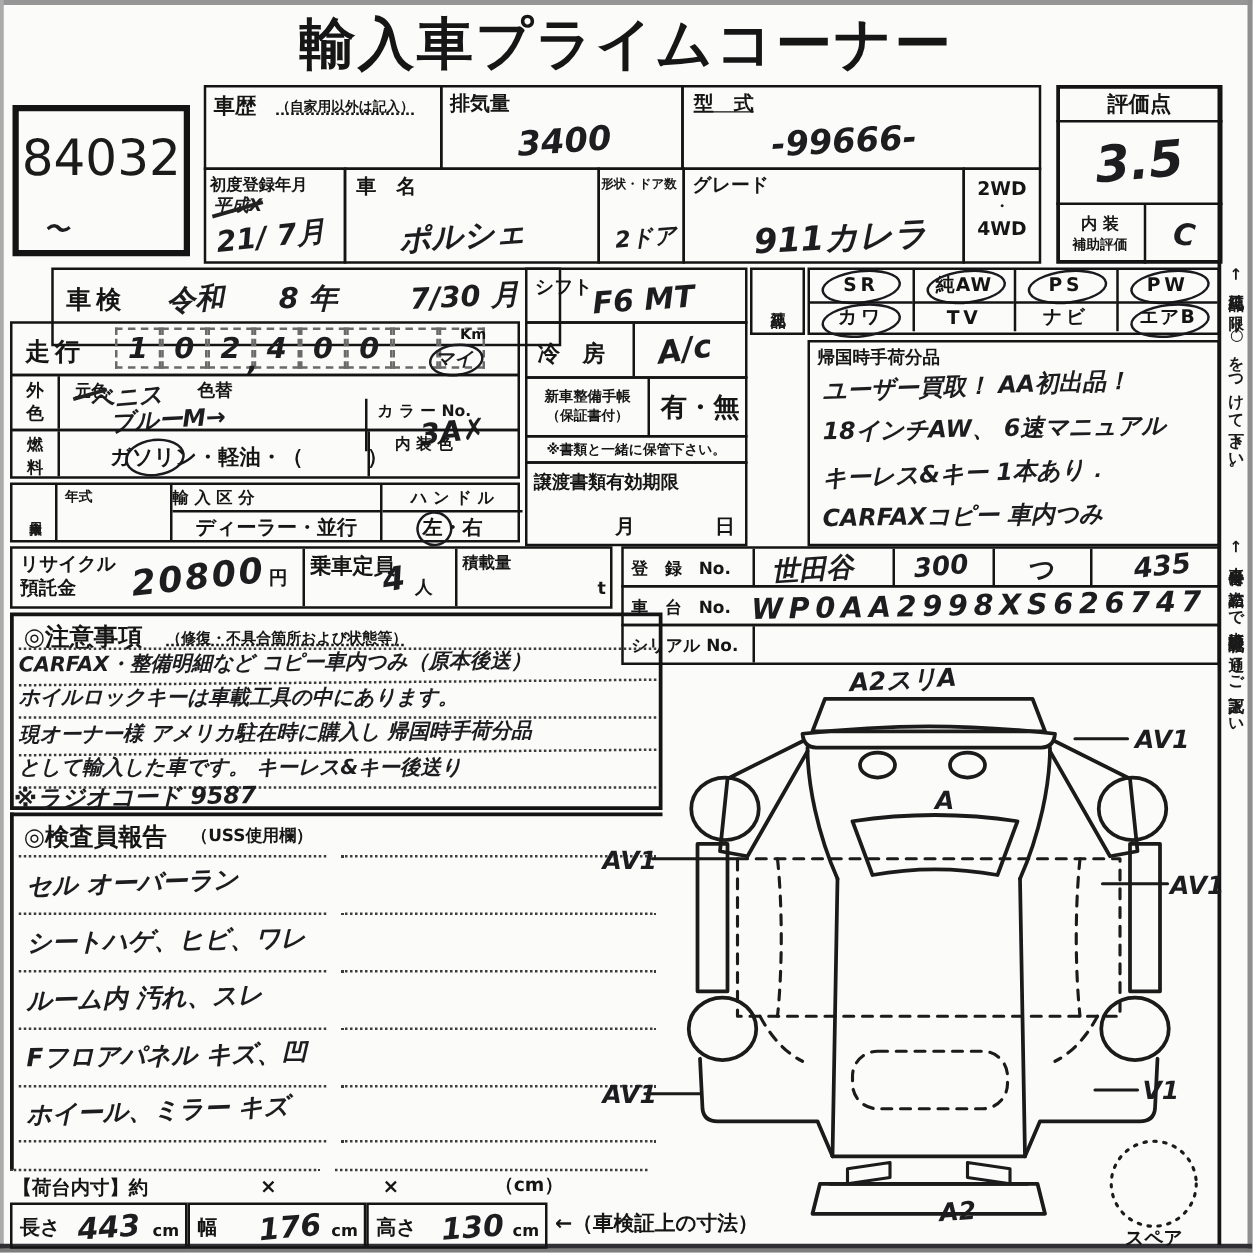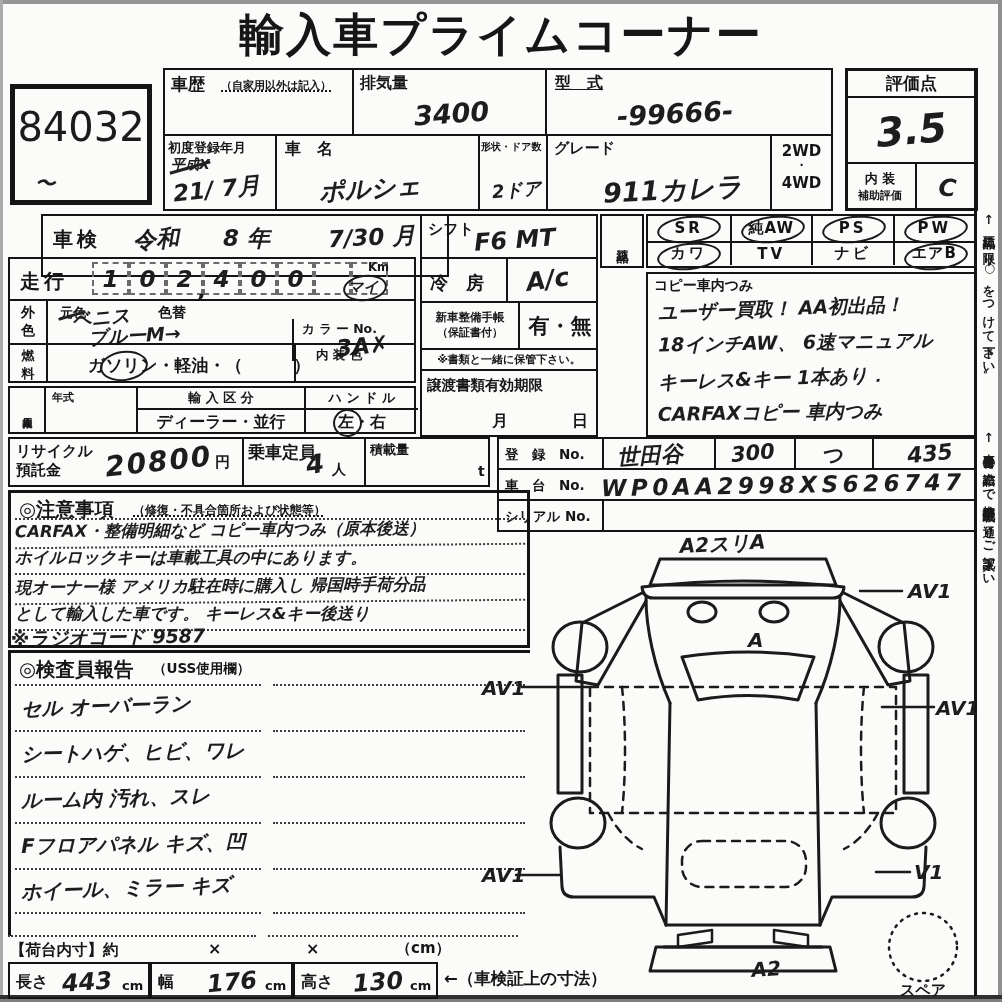--- a/index.html
+++ b/index.html
@@ -162,21 +162,21 @@
     </div>
     <div style="position:absolute;left:284px;top:0;width:124px;height:100%;border-left:2px solid #141414;box-sizing:border-box;">
       <span class="lbl" style="position:absolute;left:20px;top:2px;font-size:12.5px;">内 装 色</span>
     </div>
   </div>
 
   <div class="bx" style="left:8px;top:386px;width:408px;height:48px;">
     <div class="vtxt" style="position:absolute;left:0;top:0;width:36px;height:100%;border-right:2px solid #141414;box-sizing:border-box;font-size:10px;letter-spacing:0;display:flex;align-items:center;justify-content:center;">輸入車用</div>
     <span class="lbl" style="position:absolute;left:42px;top:2px;font-size:11px;">年式</span>
     <div style="position:absolute;left:126px;top:0;width:168px;height:100%;border-left:2px solid #141414;box-sizing:border-box;">
-      <div class="lbl" style="text-align:center;font-size:13px;border-bottom:2px solid #141414;padding:1px 15px;">輸 入 区 分</div>
+      <div class="lbl" style="text-align:left;font-size:13px;border-bottom:2px solid #141414;padding:1px 0;">輸 入 区 分</div>
       <div class="lbl" style="text-align:center;font-size:16px;padding-top:2px;">ディーラー・並行</div>
     </div>
     <div style="position:absolute;left:294px;top:0;width:114px;height:100%;border-left:2px solid #141414;box-sizing:border-box;">
       <div class="lbl" style="text-align:center;font-size:13px;border-bottom:2px solid #141414;padding:1px 0;">ハ ン ド ル</div>
       <div class="lbl" style="text-align:center;font-size:16px;padding-top:2px;">
         <span class="ringed">左</span><span>・</span><span>右</span>
       </div>
     </div>
   </div>
 
@@ -234,21 +234,21 @@
         <span>ナビ</span>
       </div>
     <div class="ecell" style="letter-spacing:1px;">
         <span>エアB</span>
         <span class="ring ring-equip"></span>
       </div>
   </div>
 
   
   <div class="bx" style="left:646px;top:272px;width:330px;height:165px;">
-    <span class="lbl" style="position:absolute;left:6px;top:3px;font-size:14px;">コピー車内つみ</span>
+    <span class="lbl" style="position:absolute;left:6px;top:3px;font-size:14px;">帰国時手荷分品</span>
     <div class="hand salesline" style="top:22px;transform:rotate(-2deg);">ユーザー買取！ AA初出品！</div>
     <div class="hand salesline" style="top:56px;transform:rotate(-1deg);">18インチAW、 6速マニュアル</div>
     <div class="hand salesline" style="top:92px;transform:rotate(-2deg);">キーレス&amp;キー 1本あり．</div>
     <div class="hand salesline" style="top:126px;transform:rotate(-1deg);">CARFAXコピー 車内つみ</div>
   </div>
 
   
   <div class="bx" style="left:8px;top:437px;width:482px;height:50px;">
     <div class="lbl" style="position:absolute;left:6px;top:3px;font-size:15px;">リサイクル</div>
     <div class="lbl" style="position:absolute;left:6px;top:22px;font-size:15px;">預託金</div>

